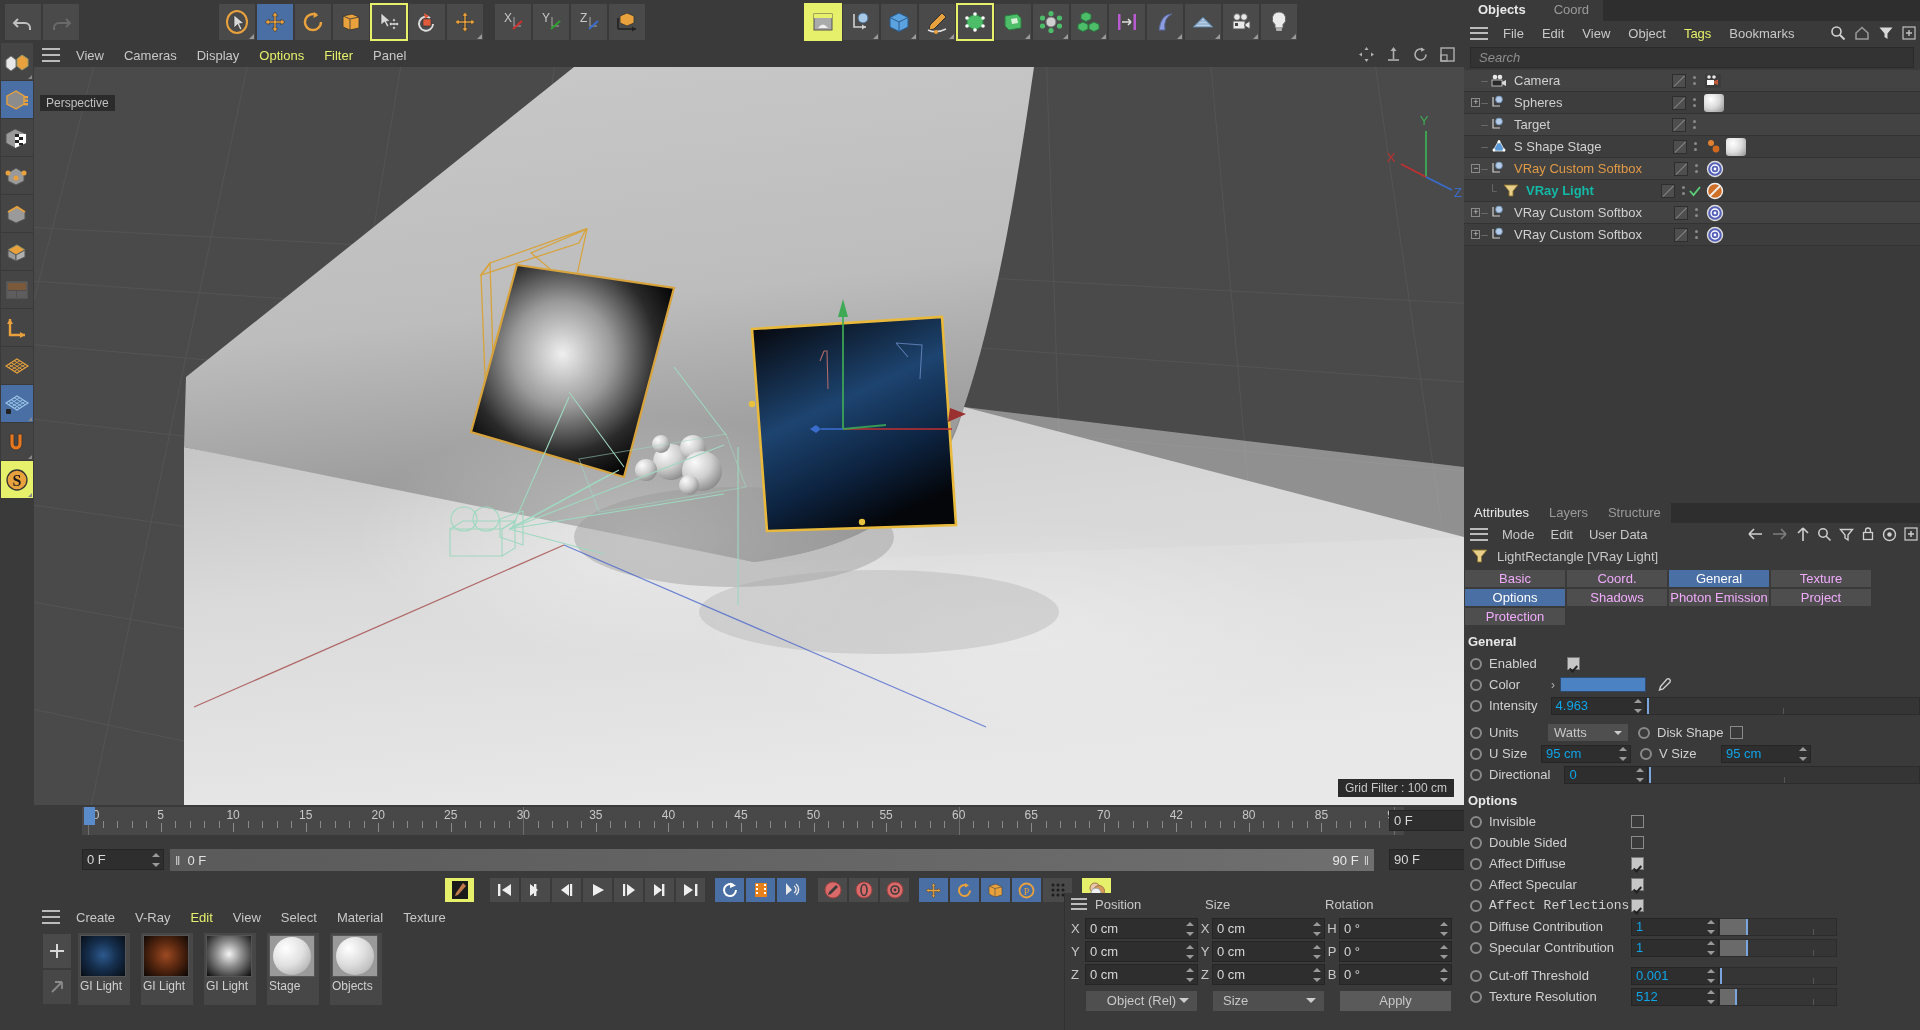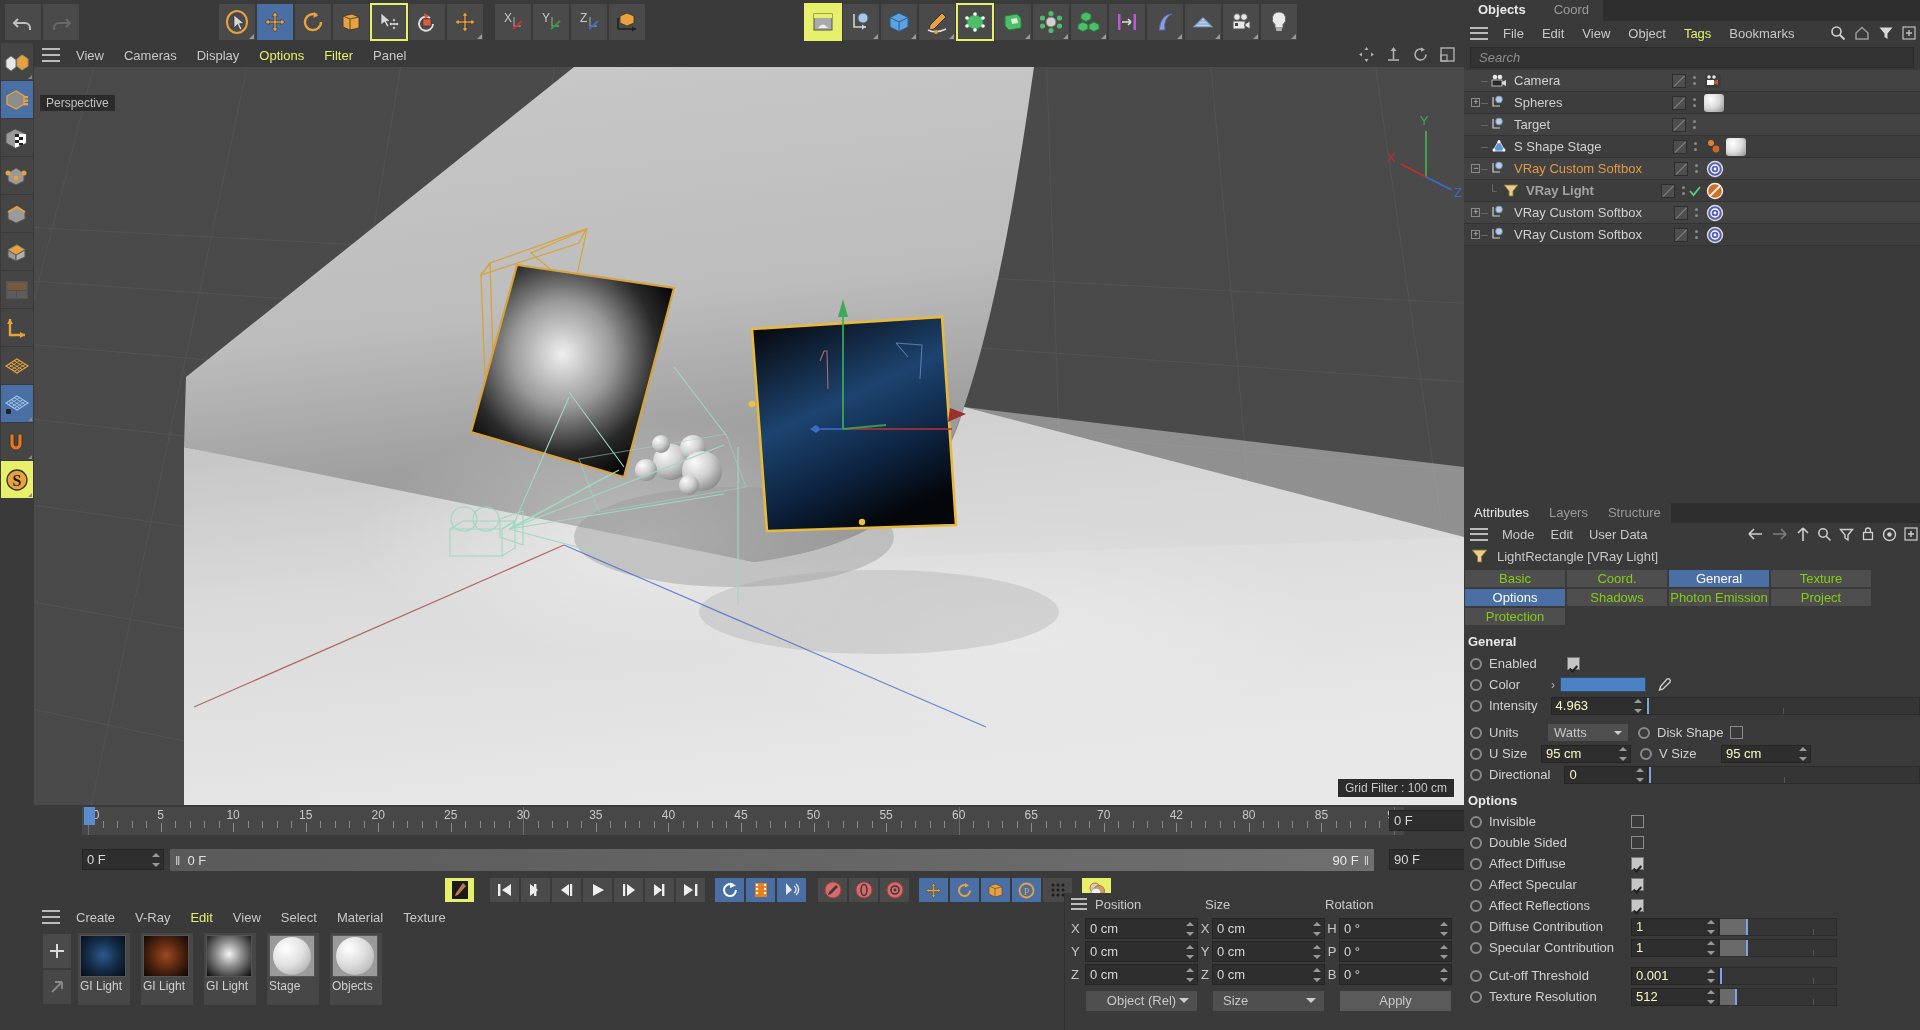--- a/index.html
+++ b/index.html
@@ -104,50 +104,50 @@
   #ommenu { height:24px; display:flex; align-items:center; padding-left:6px; background:#3a3a3a;}
   #ommenu .mi { padding:2px 9px; font-size:13px;}
   #ommenu .mi.y { color:#e6f06a;}
   #omsearch { margin:2px 6px; height:21px; background:#333; border:1px solid #2a2a2a;
      display:flex;align-items:center;padding:0 8px; font-style:italic; color:#8e8e8e;}
   .orow { height:22px; display:flex; align-items:center; position:relative;
      border-bottom:1px solid #333; }
   .orow.a { background:#434343; } .orow.b { background:#3d3d3d; }
   .orow .name { font-size:13px; color:#d0d0d0; white-space:nowrap;}
   .orow .name.orange { color:#e09a46;}
-  .orow .name.yellow { color:#a3a3a3; font-weight:bold;}
+  .orow .name.yellow { color:#14b8a6; font-weight:bold;}
   .dots { width:4px; display:flex;flex-direction:column;gap:3px;align-items:center;}
   .dots i { width:3px;height:3px;border-radius:50%;background:#8a8a8a;display:block;}
   .visbox { width:14px;height:14px;background:#4e4e4e;border:1px solid #2e2e2e;position:relative;}
   .visbox::after{content:'';position:absolute;left:1px;top:11px;width:15px;height:1px;
      background:#8a8a8a;transform:rotate(-45deg);transform-origin:left;}
 
   
   #attr { position:absolute; left:1464px; top:503px; width:456px; height:527px; background:#3a3a3a;}
   #atabs { height:20px; display:flex; }
   #atabs .tb { padding:2px 10px; font-size:13px; color:#9a9a9a;}
   #atabs .tb.act { background:#3a3a3a; color:#e8e8e8;}
   #atabs .rest { flex:1; background:#2e2e2e;}
   #amenu { height:22px; display:flex;align-items:center;padding-left:6px;}
   #amenu .mi{padding:2px 8px;font-size:13px;}
   #aobj { height:22px; display:flex;align-items:center;padding-left:6px;gap:7px;font-size:13px;}
   .ptab { height:19px; display:flex;align-items:center;justify-content:center;
-     background:#4e4e4e; border:1px solid #3a3a3a; font-size:13px; color:#84cc16;}
+     background:#4e4e4e; border:1px solid #3a3a3a; font-size:13px; color:#f0abfc;}
   .ptab.act { background:#4a6fa5; color:#fff;}
   .sect { font-weight:bold; color:#e8e8e8; font-size:13px;}
   .arow { display:flex; align-items:center; height:21px; }
   .radio { width:12px;height:12px;border-radius:50%;border:2px solid #8a8a8a;
       background:#3a3a3a; flex:0 0 auto;}
   .alabel { font-size:13px; color:#d0d0d0;}
   .cb { width:13px;height:13px;background:#c6c6c6;border:1px solid #777;position:relative;}
   .cb.off { background:#3a3a3a; border:1px solid #8a8a8a;}
   .cb.on::after { content:''; position:absolute; left:3px; top:6px; width:3px;height:6px;
      border:solid #222; border-width:0 2px 2px 0; transform:rotate(42deg);}
   .nfield { background:#2e2e2e; border:1px solid #252525; height:18px; display:flex;
-     align-items:center; padding:0 4px; position:relative; font-size:13px; color:#fef9c3;}
+     align-items:center; padding:0 4px; position:relative; font-size:13px; color:#0ea5e9;}
   .sl { height:18px; background:#353535; position:relative; border:1px solid #2c2c2c;}
   .sl .fill { position:absolute; left:0;top:0;bottom:0; background:#6a6a6a;}
   .sl .hdl { position:absolute; top:0;bottom:0; width:2px; background:#7aa6dd;}
   .sl .mid { position:absolute; top:10px; bottom:0; width:1px; background:#555;}
   .dd { background:#4f4f4f;border:1px solid #3a3a3a;height:19px;display:flex;
      align-items:center;padding:0 6px;position:relative;font-size:13px;}
   .dd .cv{position:absolute;right:6px;width:0;height:0;border-left:4px solid transparent;
      border-right:4px solid transparent;border-top:4px solid #ccc;}
 </style>
 </head>
@@ -1521,21 +1521,21 @@
         <span class="alabel" style="width:142px;">Affect Diffuse</span>
         <span class="cb on"></span>
       </div>
       <div class="arow">
         <span class="radio" style="margin:0 7px 0 2px;"></span>
         <span class="alabel" style="width:142px;">Affect Specular</span>
         <span class="cb on"></span>
       </div>
       <div class="arow">
         <span class="radio" style="margin:0 7px 0 2px;"></span>
-        <span class="alabel" style="width:142px;">Affect Reflections</span>
+        <span class="alabel" style="width:142px;font-family:Liberation Mono, monospace;">Affect Reflections</span>
         <span class="cb on"></span>
       </div>
 
       <div class="arow">
         <span class="radio" style="margin:0 7px 0 2px;"></span>
         <span class="alabel" style="width:142px;">Diffuse Contribution</span>
         <span class="nfield" style="width:88px;">
           <span>1</span>
           <span class="spin" style="top:1px;">
               <i class="up"></i>

